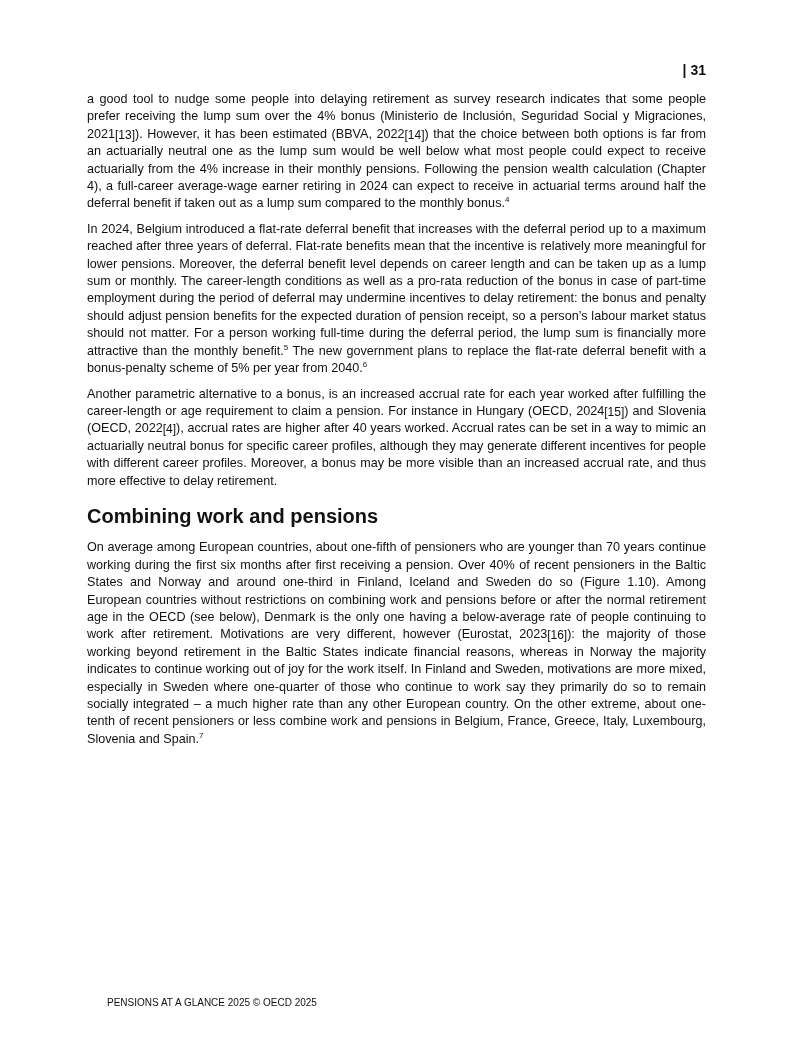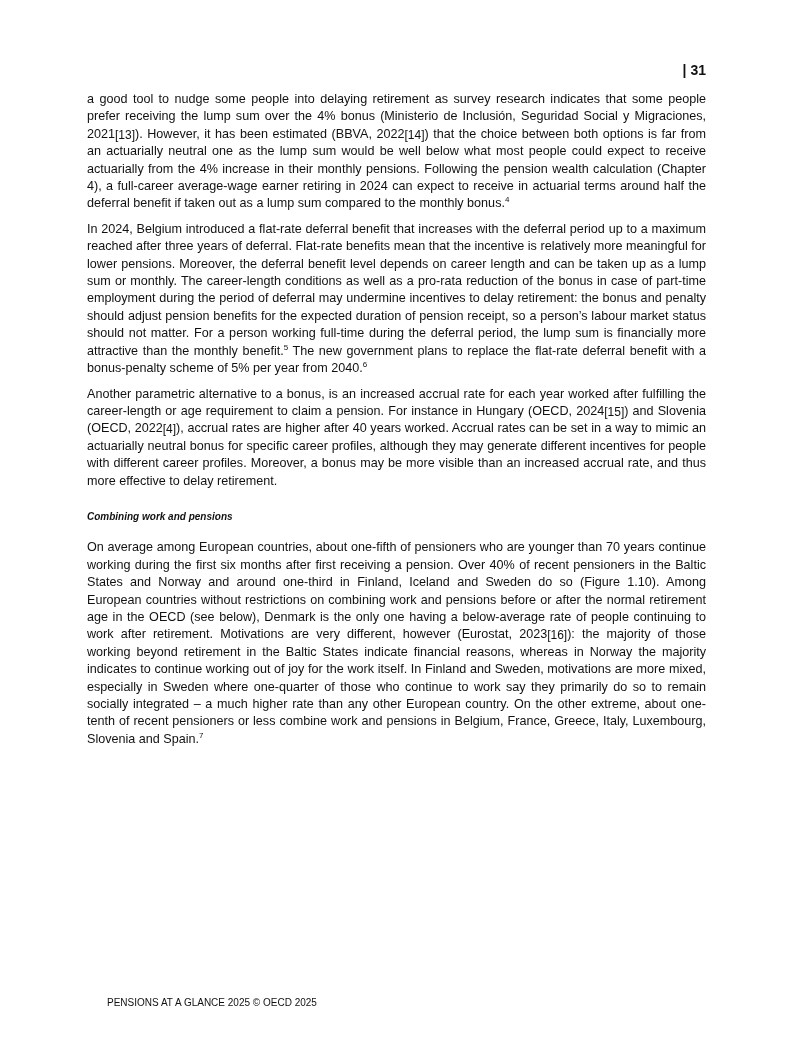--- a/index.html
+++ b/index.html
@@ -14,21 +14,21 @@
   .content {
     position: absolute; left: 87px; top: 91px; width: 619px;
     font-size: 12.6px; line-height: 17.4px;
   }
   .content p {
     margin: 0 0 8px 0; text-align: justify; hyphens: none;
   }
   .content sub { font-size: 12px; vertical-align: -1px; line-height: 0; }
   .content sup { font-size: 8px; vertical-align: 5px; line-height: 0; }
   .section-heading {
-    margin: 18px 0 14px 0; font-size: 10px; font-weight: bold; font-style: italic;
+    margin: 18px 0 14px 0; font-size: 20px; font-weight: bold; 
   }
   .footer {
     position: absolute; left: 87px; top: 997px;
     font-size: 10px; letter-spacing: 0; padding-left: 20px;
   }
 </style>
 </head>
 <body>
 
 <div class="page-number">| 31</div>

